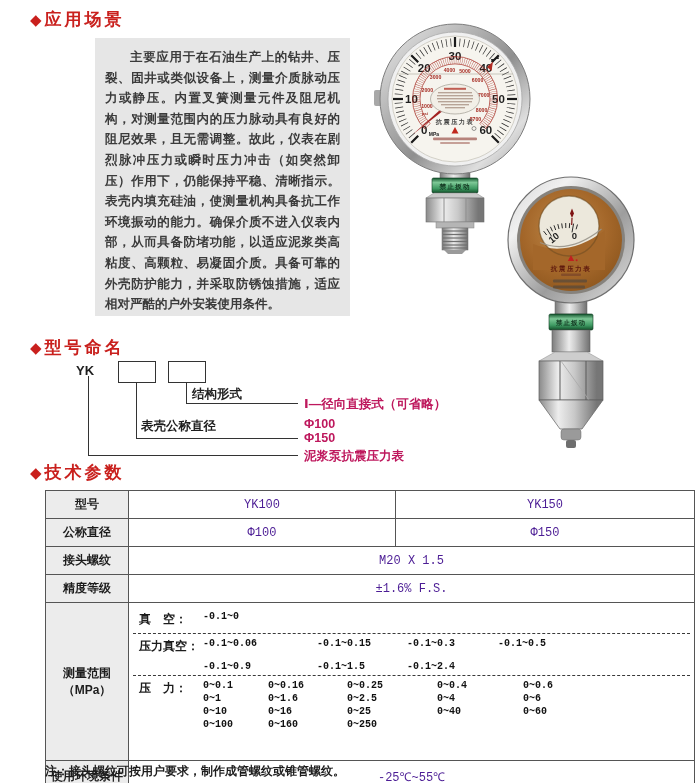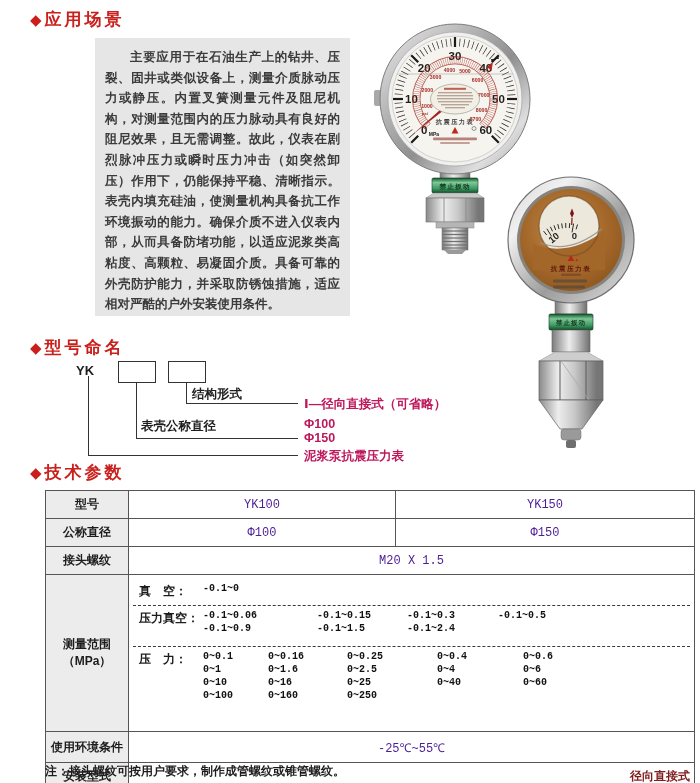--- a/index.html
+++ b/index.html
@@ -29,21 +29,21 @@
   td.lbl{background:#ececec;text-align:center;font-weight:700;font-size:12.5px;color:#1c1c1c;}
   td.val{text-align:center;font-family:"Liberation Mono","DejaVu Sans Mono",monospace;font-size:11.5px;color:#4c1d95;}
   td.valcn{text-align:right;font-size:12px;font-weight:700;color:#7f1d1d;}
   tr.h19 td{height:19px;}
   tr.h22 td{height:22px;}
   td.range-cell{padding:0;}
   .sub{display:flex;align-items:flex-start;padding:4px 0 3px 6px;}
   .sub + .sub{border-top:1.2px dashed #3a3a3a;}
   .sub-label{width:64px;flex:none;font-size:12px;font-weight:700;color:#1c1c1c;}
   .mono{font-family:"Liberation Mono","DejaVu Sans Mono",monospace;font-size:10px;color:#111;font-weight:bold;}
-  .grid-pv{display:grid;grid-template-columns:114px 90px 91px auto;row-gap:2px;}
+  .grid-pv{display:grid;grid-template-columns:114px 90px 91px auto;row-gap:12px;}
   .grid-p{display:grid;grid-template-columns:65px 79px 90px 86px auto;row-gap:2px;}
   .sub-vac{height:19px;}
   .sub-pv{min-height:33px;}
   .sub-p{min-height:68px;padding-bottom:8px;}
   #spec-note{position:absolute;left:45px;top:763px;font-size:12px;font-weight:700;color:#1d1d1d;white-space:nowrap;}
 
   .gauge-svg{position:absolute;}
   svg text{user-select:none;}
 </style>
 </head>
@@ -280,20 +280,24 @@
         <td class="val">YK150</td>
       </tr>
       <tr class="h19">
         <td class="lbl">公称直径</td>
         <td class="val">Φ100</td>
         <td class="val">Φ150</td>
       </tr>
       <tr class="h19">
         <td class="lbl">接头螺纹</td>
         <td class="val" colspan="2">M20 X 1.5</td>
+      </tr>
+      <tr class="h19">
+        <td class="lbl">精度等级</td>
+        <td class="val" colspan="2">±1.6% F.S.</td>
       </tr>
       <tr>
         <td class="lbl">
           <span>测量范围</span><br>
           <span>（MPa）</span>
         </td>
         <td class="range-cell" colspan="2">
           <div class="sub sub-vac">
             <span class="sub-label">真　空：</span>
             <span class="mono">-0.1~0</span>

